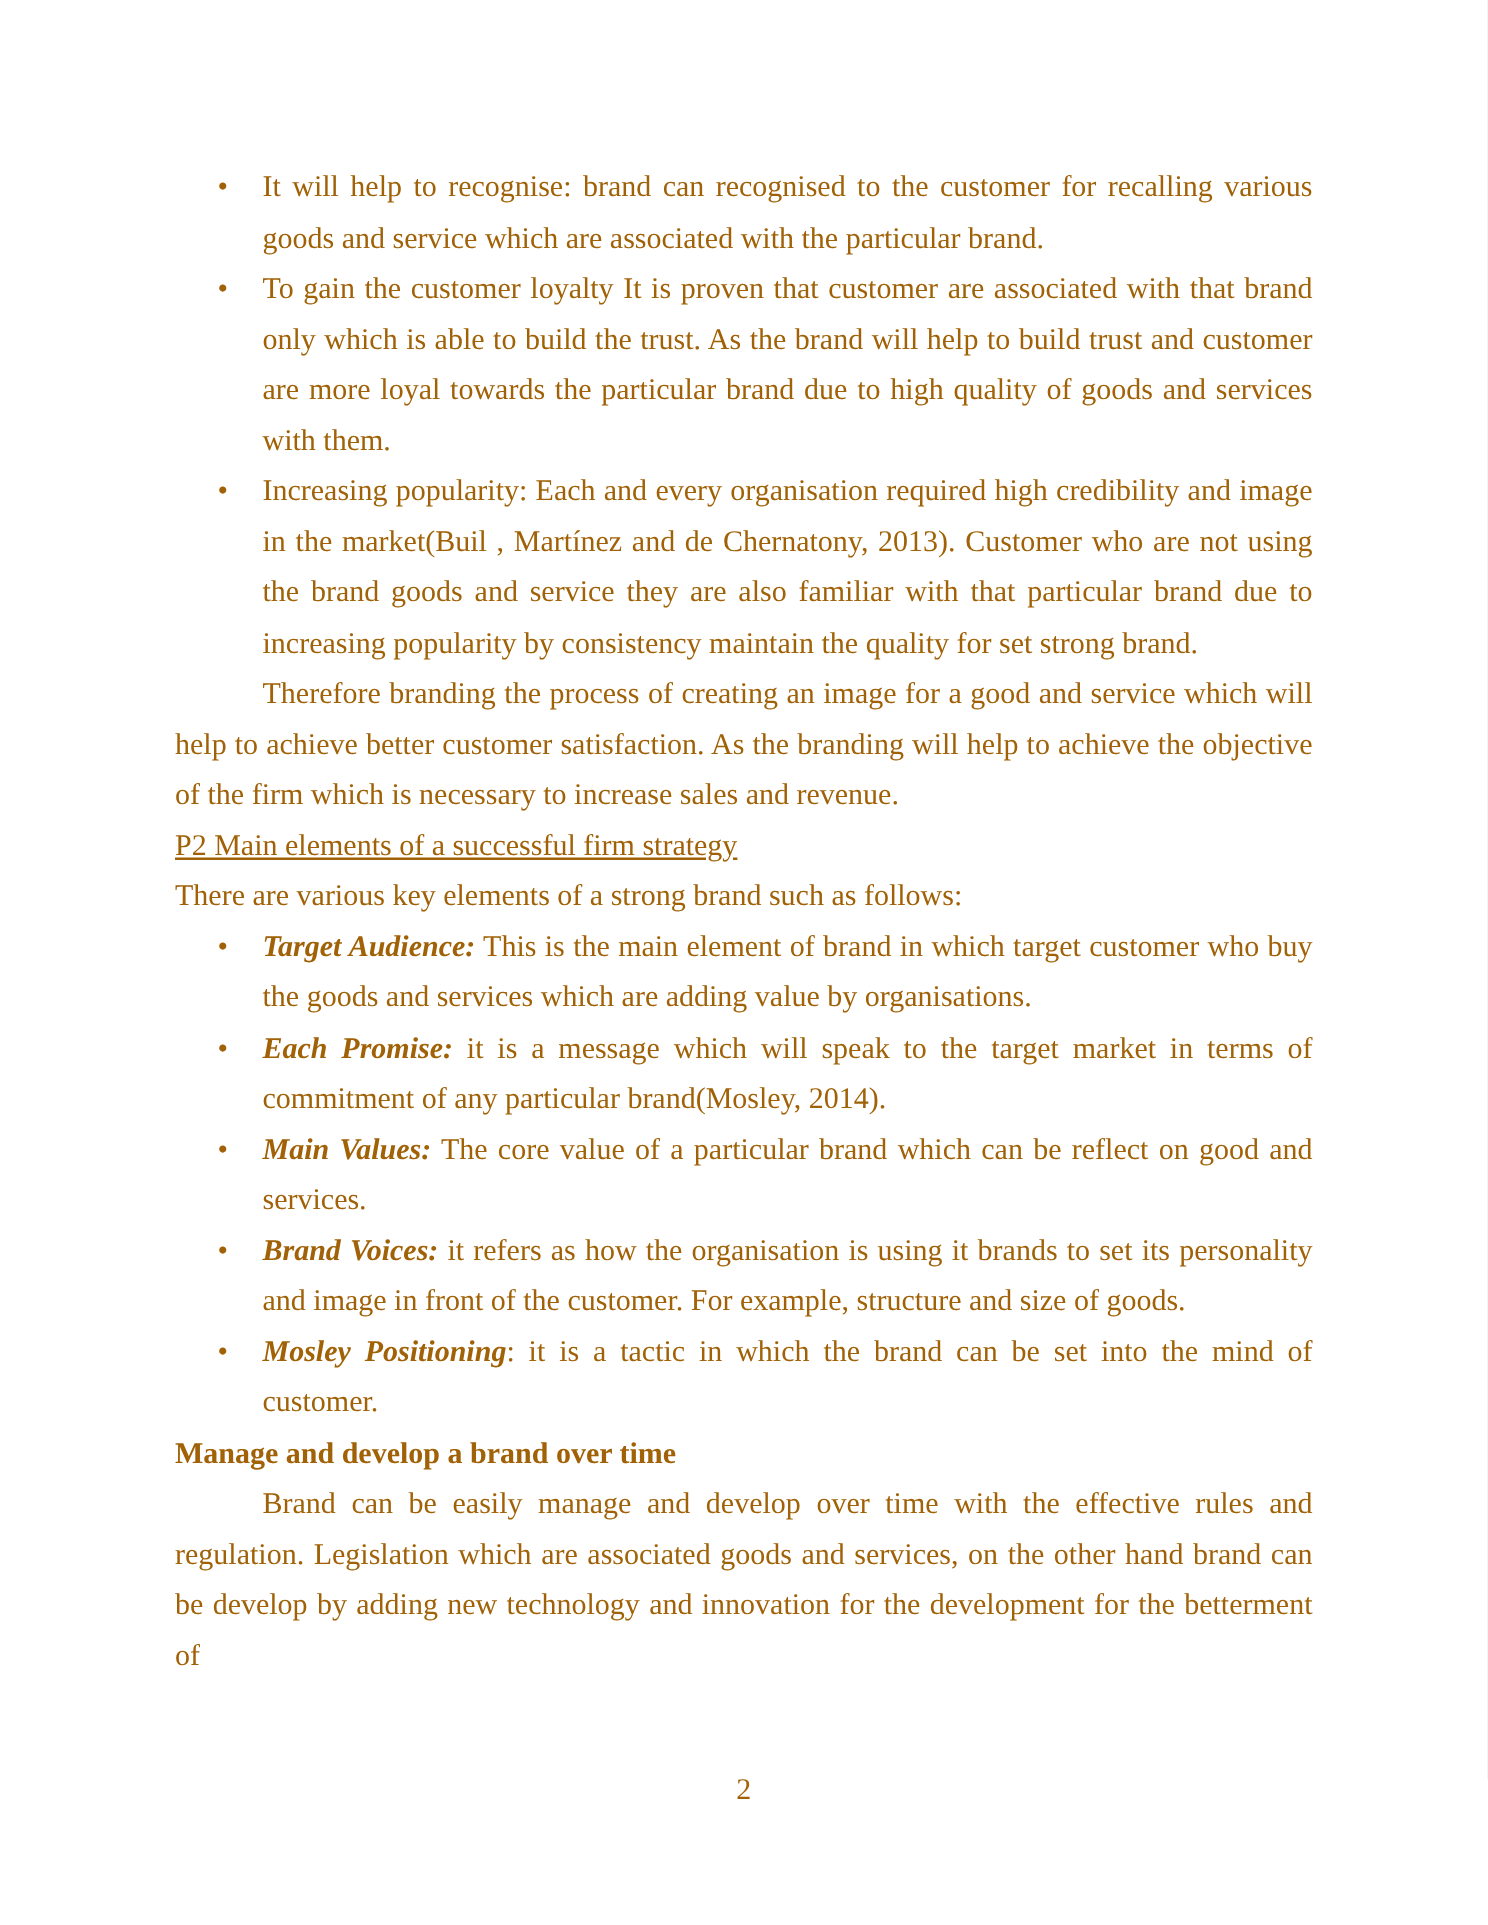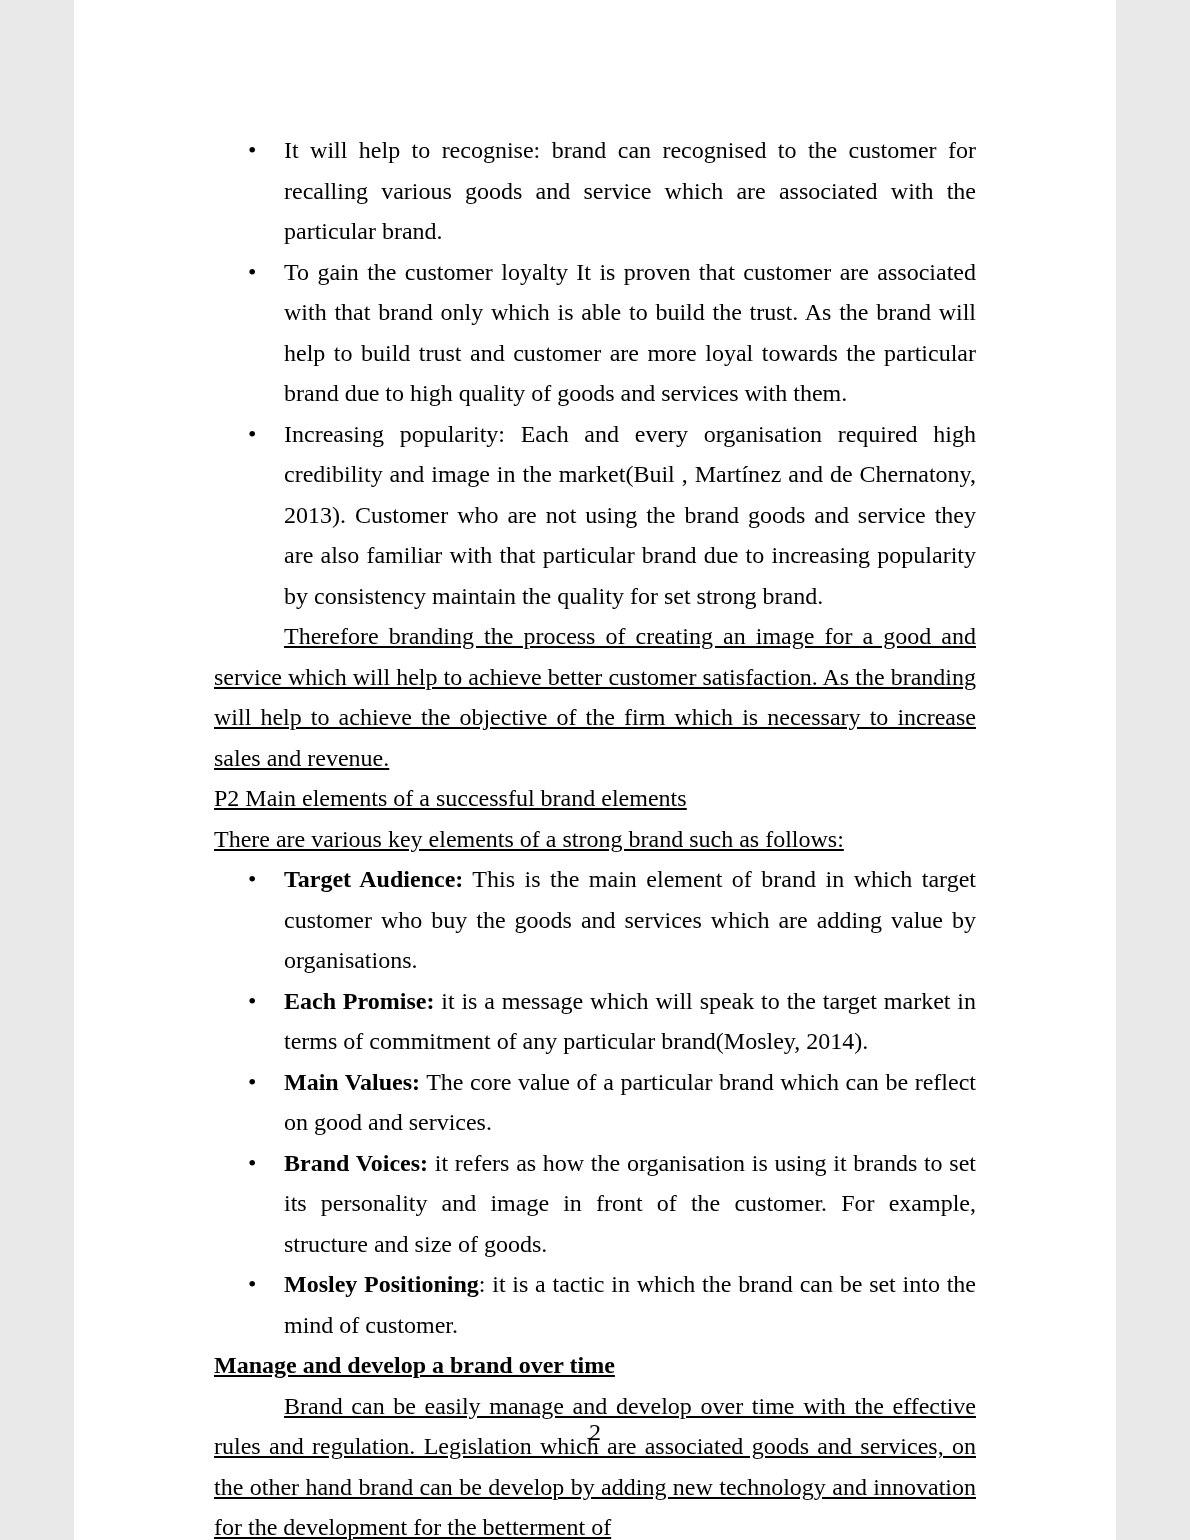--- a/index.html
+++ b/index.html
@@ -2,53 +2,53 @@
 <html><head>
 <meta charset="utf-8">
 <style>
   * { box-sizing: border-box; }
   html, body {
     margin: 0;
     padding: 0;
     background: #e9e9e9;
   }
   .page {
-    width: 1042px;
+    width: 1190px;
     height: 1540px;
     margin: 0 auto;
     background: #ffffff;
     position: relative;
     font-family: "Liberation Serif", "DejaVu Serif", serif;
     font-size: 24px;
     line-height: 40.5px;
-    color: #000000;
+    color: #a16207;
     padding: 130px 140px 0 140px;
     overflow: hidden;
   }
   .doc { text-align: justify; }
-  p { margin: 0; text-decoration: underline; }
+  p { margin: 0; }
   ul.doc-list {
     margin: 0;
     padding: 0;
     list-style: none;
   }
   ul.doc-list > li {
     margin-left: 70px;
     position: relative;
   }
   ul.doc-list > li::before {
     content: "\2022";
     position: absolute;
     left: -36px;
     top: 0;
   }
   .indent { text-indent: 70px; }
   .underline { text-decoration: underline; }
   .bold { font-weight: bold; }
-  strong { font-weight: bold; }
+  strong { font-weight: bold; font-style: italic; }
   .page-number {
     position: absolute;
     left: 0;
     right: 0;
     bottom: 88px;
     text-align: center;
     text-indent: 0;
   }
 </style>
 </head>
@@ -58,21 +58,21 @@
   <div class="doc">
 
     <ul class="doc-list">
       <li>It will help to recognise: brand can recognised to the customer for recalling various goods and service which are associated with the particular brand.</li>
       <li>To gain the customer loyalty It is proven that customer are associated with that brand only which is able to build the trust. As the brand will help to build trust and customer are more loyal towards the particular brand due to high quality of goods and services with them.</li>
       <li>Increasing popularity: Each and every organisation required high credibility and image in the market(Buil , Martínez and de Chernatony, 2013). Customer who are not using the brand goods and service they are also familiar with that particular brand due to increasing popularity by consistency maintain the quality for set strong brand.</li>
     </ul>
 
     <p class="indent">Therefore branding the process of creating an image for a good and service which  will help to  achieve better customer satisfaction. As the branding will help to achieve the objective of the firm which is necessary to increase sales and revenue.</p>
 
-    <p><span class="underline">P2 Main elements of a successful brand elements</span></p>
+    <p><span class="underline">P2 Main elements of a successful firm strategy</span></p>
 
     <p>There are various key elements of a strong brand such as follows:</p>
 
     <ul class="doc-list">
       <li><strong>Target Audience:</strong><span> This is the main element of brand in which target customer who buy the goods and services which are adding value by organisations.</span></li>
       <li><strong>Each Promise:</strong><span> it is a message which will speak to the target market in terms of commitment of any particular brand(Mosley, 2014).</span></li>
       <li><strong>Main Values:</strong><span> The core value of a particular brand which can be reflect on good and services.</span></li>
       <li><strong>Brand Voices:</strong><span> it refers as how the organisation is using it brands to set its personality and image in front of the customer. For example, structure and size of goods.</span></li>
       <li><strong>Mosley Positioning</strong><span>: it is a tactic in which the brand can be set into the mind of customer.</span></li>
     </ul>

